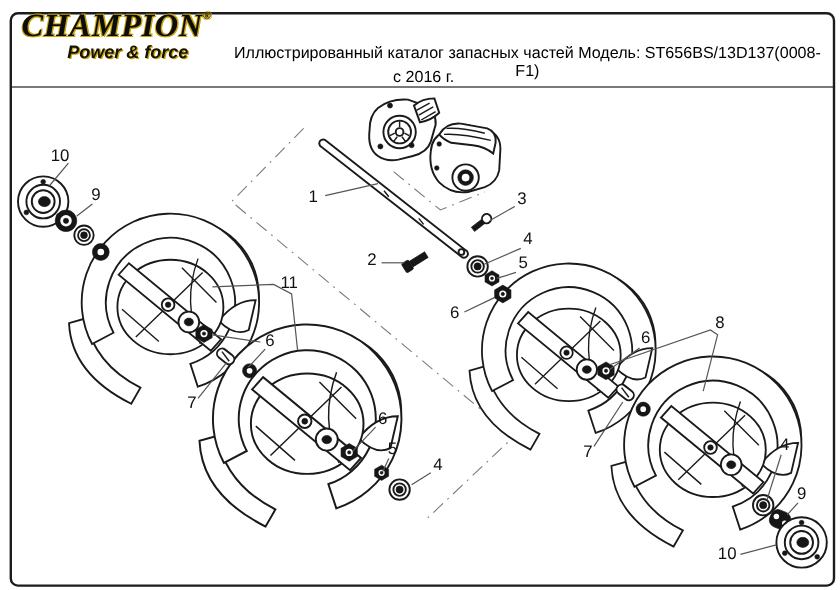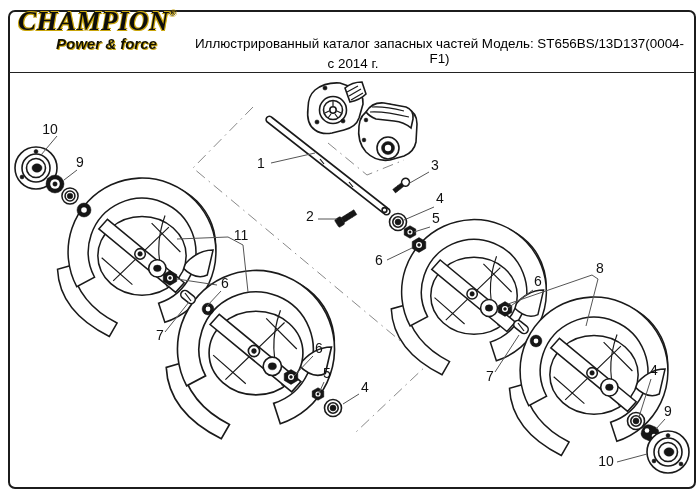--- a/index.html
+++ b/index.html
@@ -34,22 +34,22 @@
 <body>
 
 <div id="stage">
   <div id="page-border"></div>
 
   <div id="logo">
     <div id="brand"><span>CHAMPION</span><sup>®</sup></div>
     <div id="tagline">Power &amp; force</div>
   </div>
 
-  <div id="title1">Иллюстрированный каталог запасных частей Модель: ST656BS/13D137(0004-F1)</div>
-  <div id="title2">с 2014 г.</div>
+  <div id="title1">Иллюстрированный каталог запасных частей Модель: ST656BS/13D137(0008-F1)</div>
+  <div id="title2">с 2016 г.</div>
   <div id="rule"></div>
 
   <svg width="700" height="492" viewBox="0 0 700 492">
     <defs>
       <g id="auger">
         <path class="wh" d="M 14 -72 A 66 66 0 0 1 76 4 L 62 6 A 52 52 0 0 0 11 -57 Z"></path>
         <path class="wh" d="M -88 18 Q -86 62 -34 88 L -26 74 Q -66 54 -74 14 Z"></path>
         <path class="wh" stroke-width="1.8" d="M -68 36.1 A 77 77 0 1 1 23.8 73.2 L 17.3 53.3 A 56 56 0 1 0 -49.4 26.3 Z"></path>
         <path class="wh" d="M 42 16 Q 56 -2 74 -2 L 68 24 Q 56 30 42 16 Z"></path>
         <ellipse class="wh" cx="0" cy="4" rx="46" ry="41"></ellipse>

